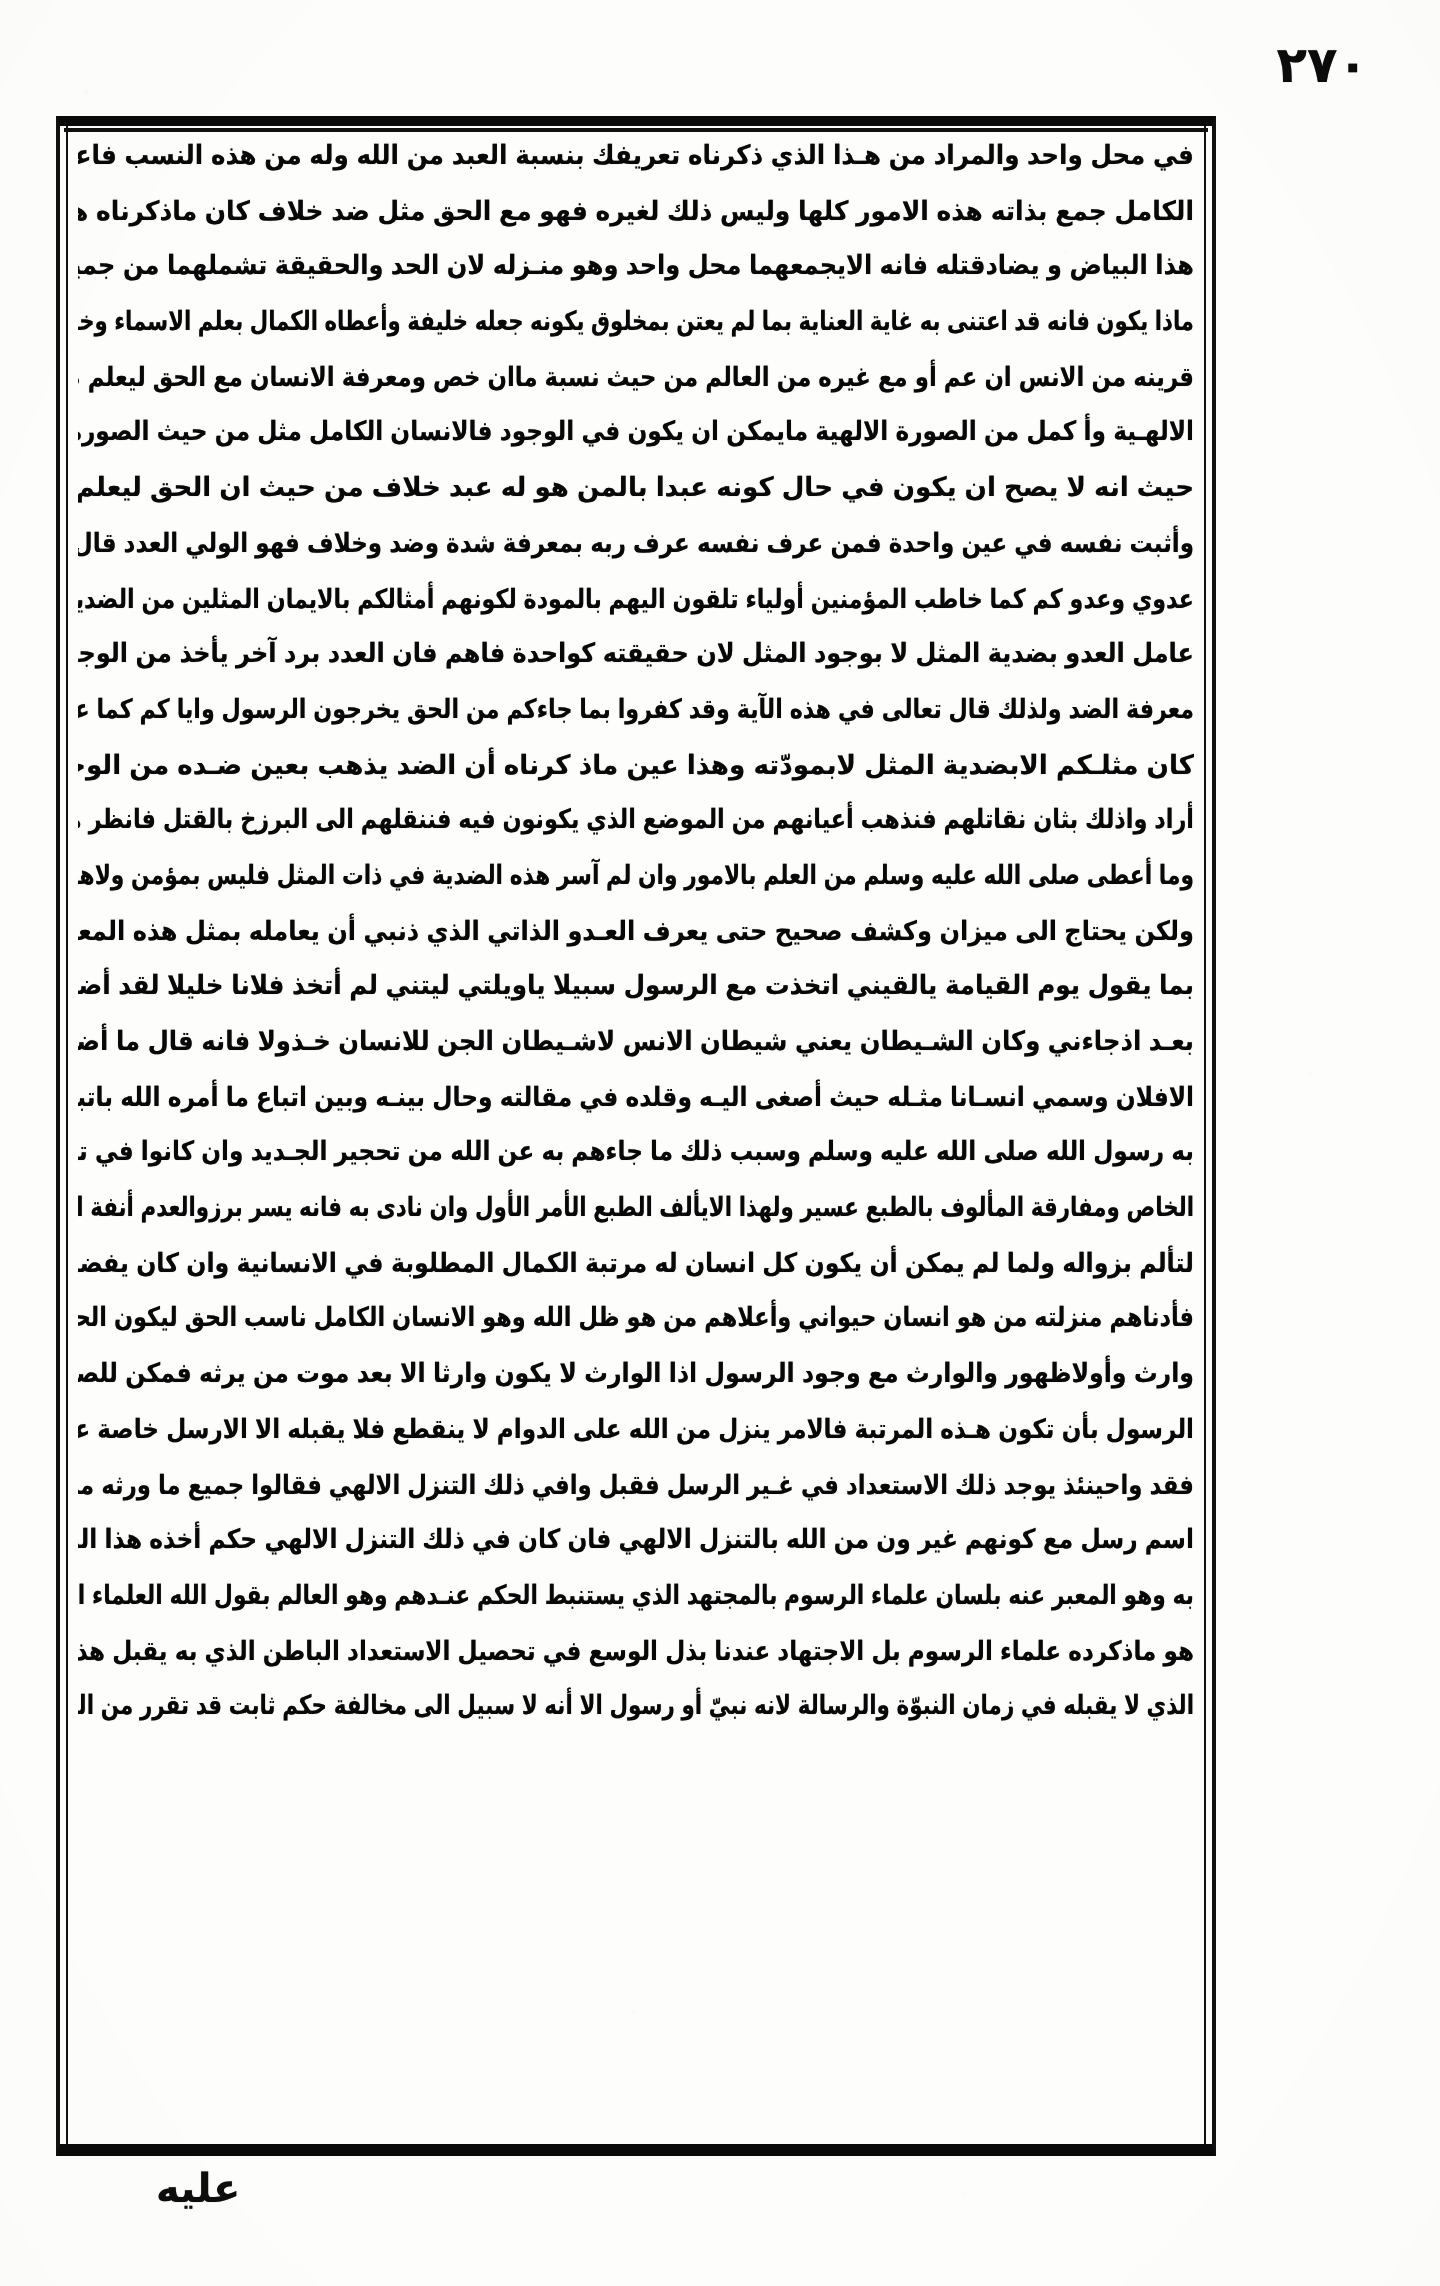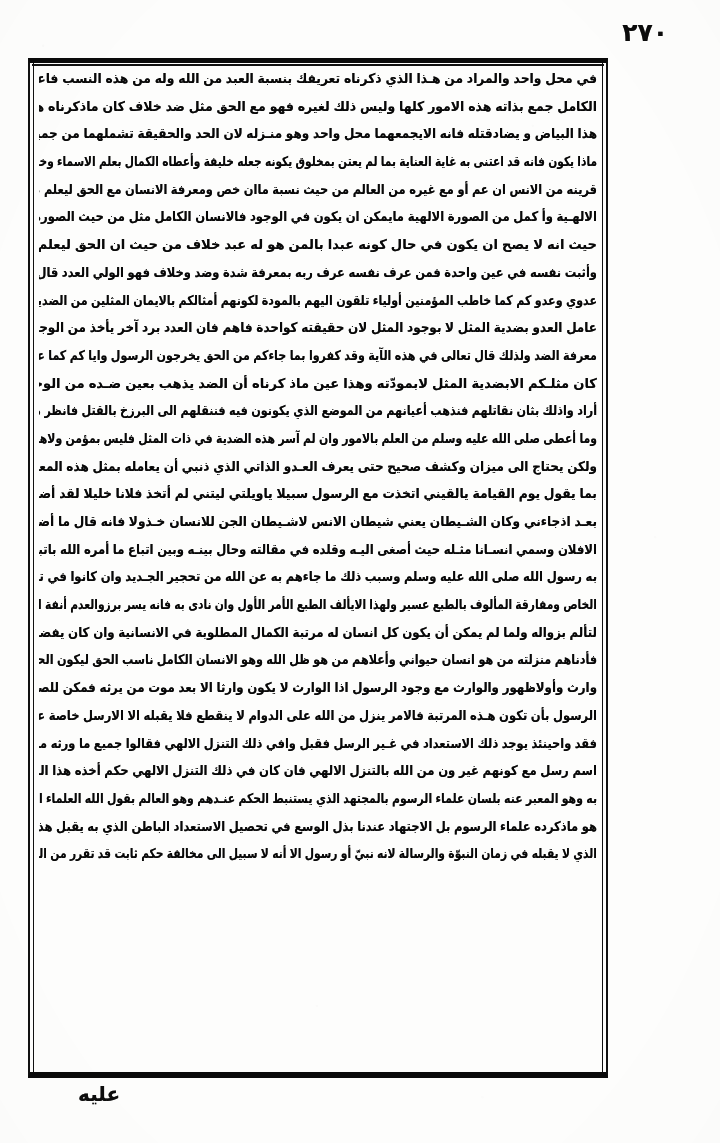--- a/index.html
+++ b/index.html
@@ -37,21 +37,21 @@
       radial-gradient(circle at 44% 88%, rgba(0,0,0,.03)  0 1px, transparent 1.5px),
       radial-gradient(circle at 67% 96%, rgba(0,0,0,.025) 0 1px, transparent 1.5px),
       radial-gradient(ellipse at 50% 50%, rgba(0,0,0,0) 62%, rgba(0,0,0,.020) 100%);
   }
 
   
   .folio {
     position: absolute;
     top: 20px;
     left: 0;
-    right: 52px;
+    right: 36px;
     text-align: right;
     font-family: "DejaVu Sans", sans-serif;
     font-size: 25px;
     font-weight: 700;
     letter-spacing: 1px;
     color: #0b0b0b;
     direction: rtl;
     line-height: 1;
   }
 

